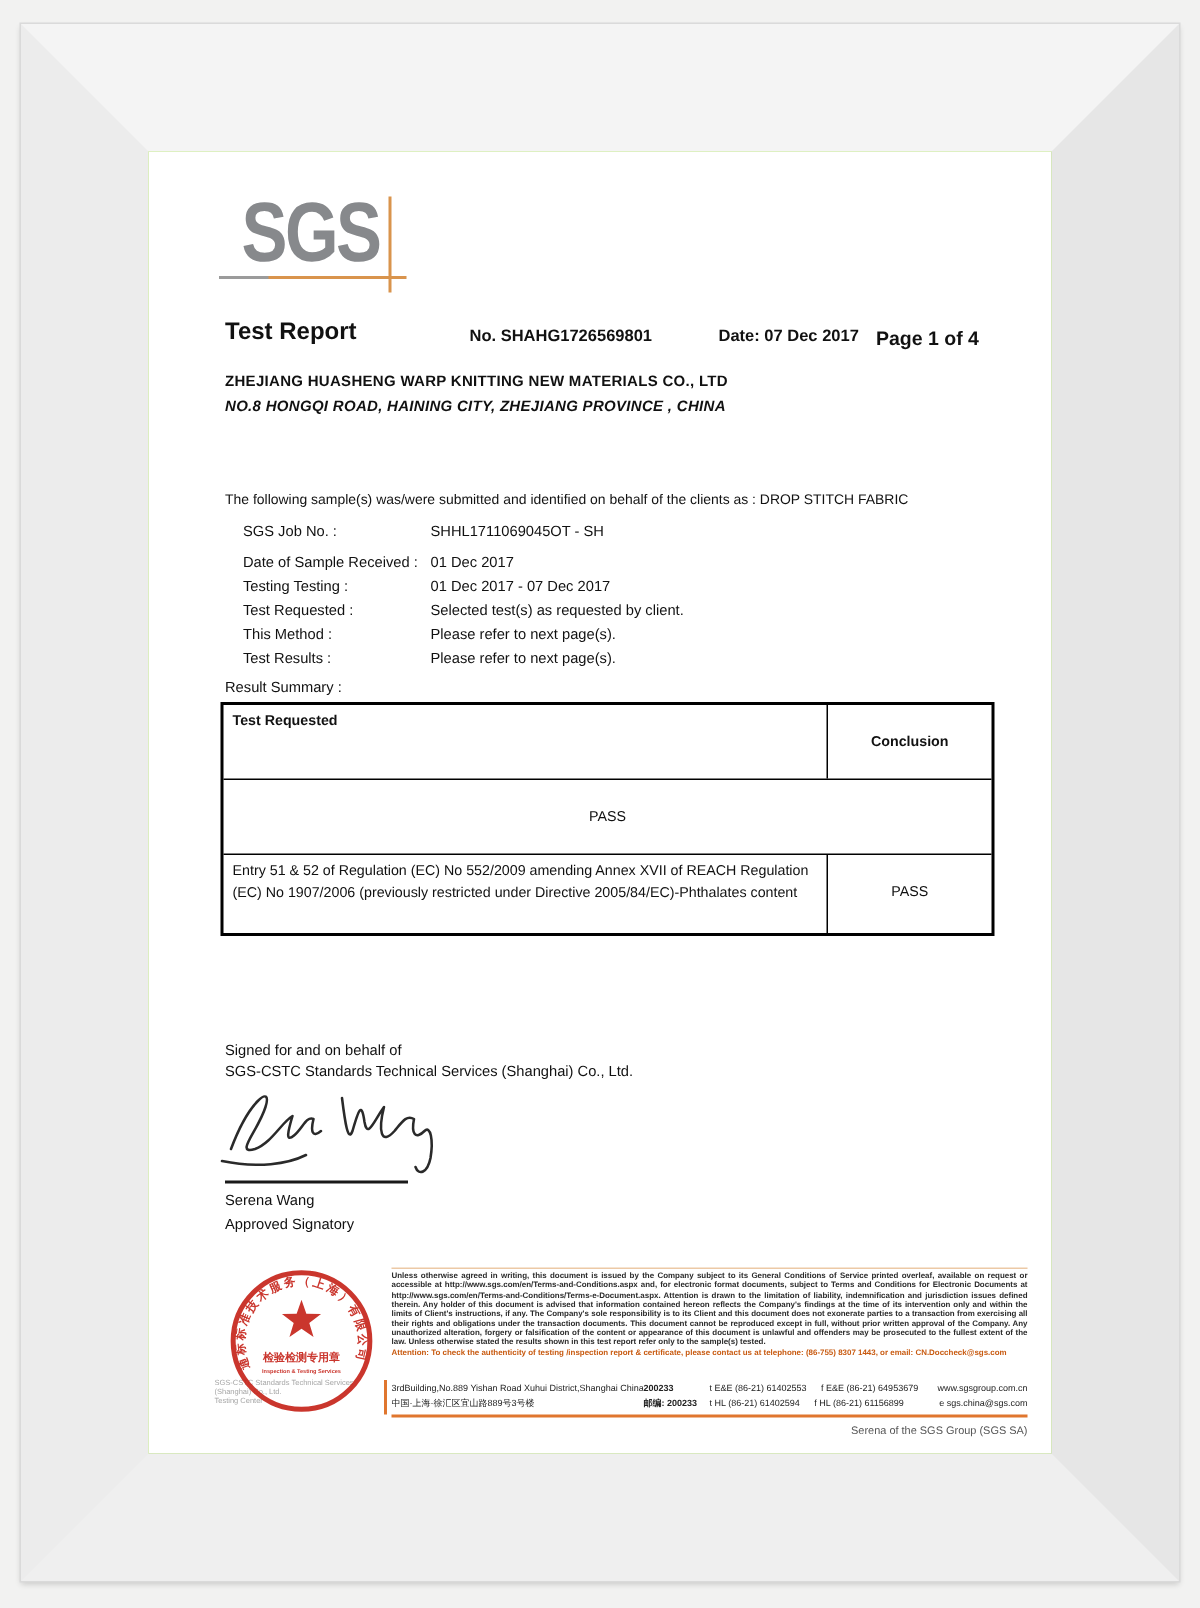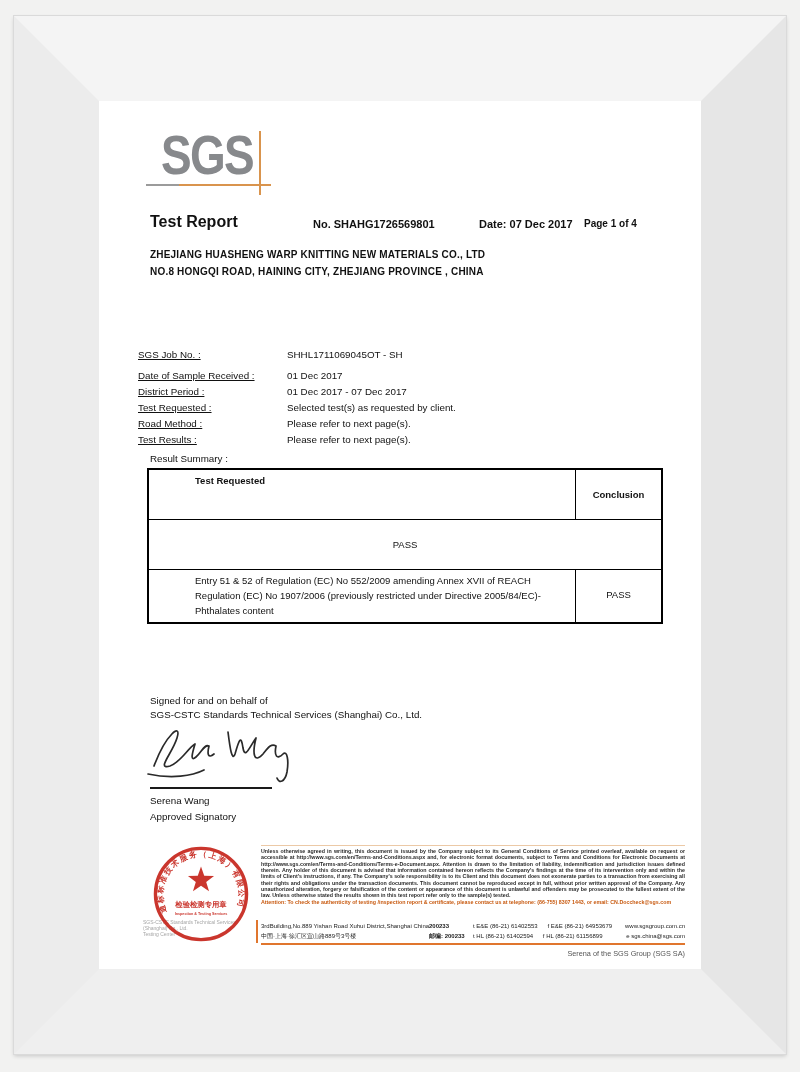--- a/index.html
+++ b/index.html
@@ -35,41 +35,41 @@
     letter-spacing:-2px;transform:scaleX(.82);transform-origin:left top;line-height:1;
   }
   [data-name="logo-rule-orange"]{left:49px;top:83px;width:123px;height:2px;background:#d9944d;}
   [data-name="logo-rule-gray"]{left:47px;top:83px;width:33px;height:2px;background:#9b9b9b;}
   [data-name="logo-rule-vertical"]{left:160px;top:30px;width:2px;height:64px;background:#d9944d;}
 
   
   [data-name="page-title"]{left:51px;top:112px;font-size:16px;font-weight:700;}
   [data-name="report-number"]{left:214px;top:117px;font-size:11px;font-weight:700;}
   [data-name="report-date"]{left:380px;top:117px;font-size:11px;font-weight:700;}
-  [data-name="page-indicator"]{left:485px;top:117px;font-size:10px;font-weight:700;}
+  [data-name="page-indicator"]{left:485px;top:117px;font-size:13px;font-weight:700;}
 
   [data-name="client-name"]{left:51px;top:148px;font-size:10px;font-weight:700;letter-spacing:.2px;}
-  [data-name="client-address"]{left:51px;top:165px;font-size:10px;font-weight:700;letter-spacing:.2px;}
+  [data-name="client-address"]{left:51px;top:165px;font-size:10px;font-weight:700;letter-spacing:.2px;font-style:italic;}
 
   [data-name="intro-line"]{left:51px;top:227px;font-size:9.3px;width:540px;}
 
   
-  .field-label{left:39px;font-size:9.8px;text-decoration:underline;}
+  .field-label{left:63px;font-size:9.8px;}
   .field-value{left:188px;font-size:9.8px;}
   .fy0{top:248px;} .fy1{top:269px;} .fy2{top:285px;} .fy3{top:301px;} .fy4{top:317px;} .fy5{top:333px;}
 
   [data-name="result-summary-label"]{left:51px;top:352px;font-size:9.8px;}
 
   
   [data-name="result-table"]{
     left:48px;top:367px;width:516px;box-sizing:border-box;
     border:2px solid #000;font-size:9.5px;
   }
   .trow{display:flex;}
-  .tc1{width:403px;box-sizing:border-box;border-right:1.5px solid #000;padding:3px 6px 4px 22px;line-height:15px;margin-left:24px;}
+  .tc1{width:403px;box-sizing:border-box;border-right:1.5px solid #000;padding:3px 6px 4px 6px;line-height:15px;}
   .tc2{flex:1;text-align:center;padding:17px 2px;line-height:15px;}
   .thead{border-bottom:1.5px solid #000;font-weight:700;}
   .tr1{border-bottom:1.5px solid #000;min-height:33px;}
   .tr2{min-height:52px;}
 
   
   [data-name="signed-for-line"]{left:51px;top:594px;font-size:9.8px;}
   [data-name="signed-company-line"]{left:51px;top:608px;font-size:9.8px;}
   [data-name="signature-scribble"]{left:45px;top:615px;}
   [data-name="signature-rule"]{left:51px;top:686px;width:122px;height:2px;background:#1a1a1a;}
@@ -116,30 +116,31 @@
       <div class="abs" data-name="logo-rule-vertical"></div>
 
       <div class="abs" data-name="page-title">Test Report</div>
       <div class="abs" data-name="report-number">No. SHAHG1726569801</div>
       <div class="abs" data-name="report-date">Date: 07 Dec 2017</div>
       <div class="abs" data-name="page-indicator">Page 1 of 4</div>
 
       <div class="abs" data-name="client-name">ZHEJIANG HUASHENG WARP KNITTING NEW MATERIALS CO., LTD</div>
       <div class="abs" data-name="client-address">NO.8 HONGQI ROAD, HAINING CITY, ZHEJIANG PROVINCE , CHINA</div>
 
+      <div class="abs" data-name="intro-line">The following sample(s) was/were submitted and identified on behalf of the clients as : DROP STITCH FABRIC</div>
 
       <div class="abs field-label fy0" data-name="field-label-job-no">SGS Job No. :</div>
       <div class="abs field-value fy0" data-name="field-value-job-no">SHHL1711069045OT - SH</div>
       <div class="abs field-label fy1" data-name="field-label-sample-received">Date of Sample Received :</div>
       <div class="abs field-value fy1" data-name="field-value-sample-received">01 Dec 2017</div>
-      <div class="abs field-label fy2" data-name="field-label-testing-period">District Period :</div>
+      <div class="abs field-label fy2" data-name="field-label-testing-period">Testing Testing :</div>
       <div class="abs field-value fy2" data-name="field-value-testing-period">01 Dec 2017 - 07 Dec 2017</div>
       <div class="abs field-label fy3" data-name="field-label-test-requested">Test Requested :</div>
       <div class="abs field-value fy3" data-name="field-value-test-requested">Selected test(s) as requested by client.</div>
-      <div class="abs field-label fy4" data-name="field-label-test-method">Road Method :</div>
+      <div class="abs field-label fy4" data-name="field-label-test-method">This Method :</div>
       <div class="abs field-value fy4" data-name="field-value-test-method">Please refer to next page(s).</div>
       <div class="abs field-label fy5" data-name="field-label-test-results">Test Results :</div>
       <div class="abs field-value fy5" data-name="field-value-test-results">Please refer to next page(s).</div>
 
       <div class="abs" data-name="result-summary-label">Result Summary :</div>
       <div class="abs" data-name="result-table">
         <div class="trow thead" data-name="result-table-header-row">
           <div class="tc1" data-name="result-table-header-test">Test Requested</div>
           <div class="tc2" data-name="result-table-header-conclusion">Conclusion</div>
         </div>

